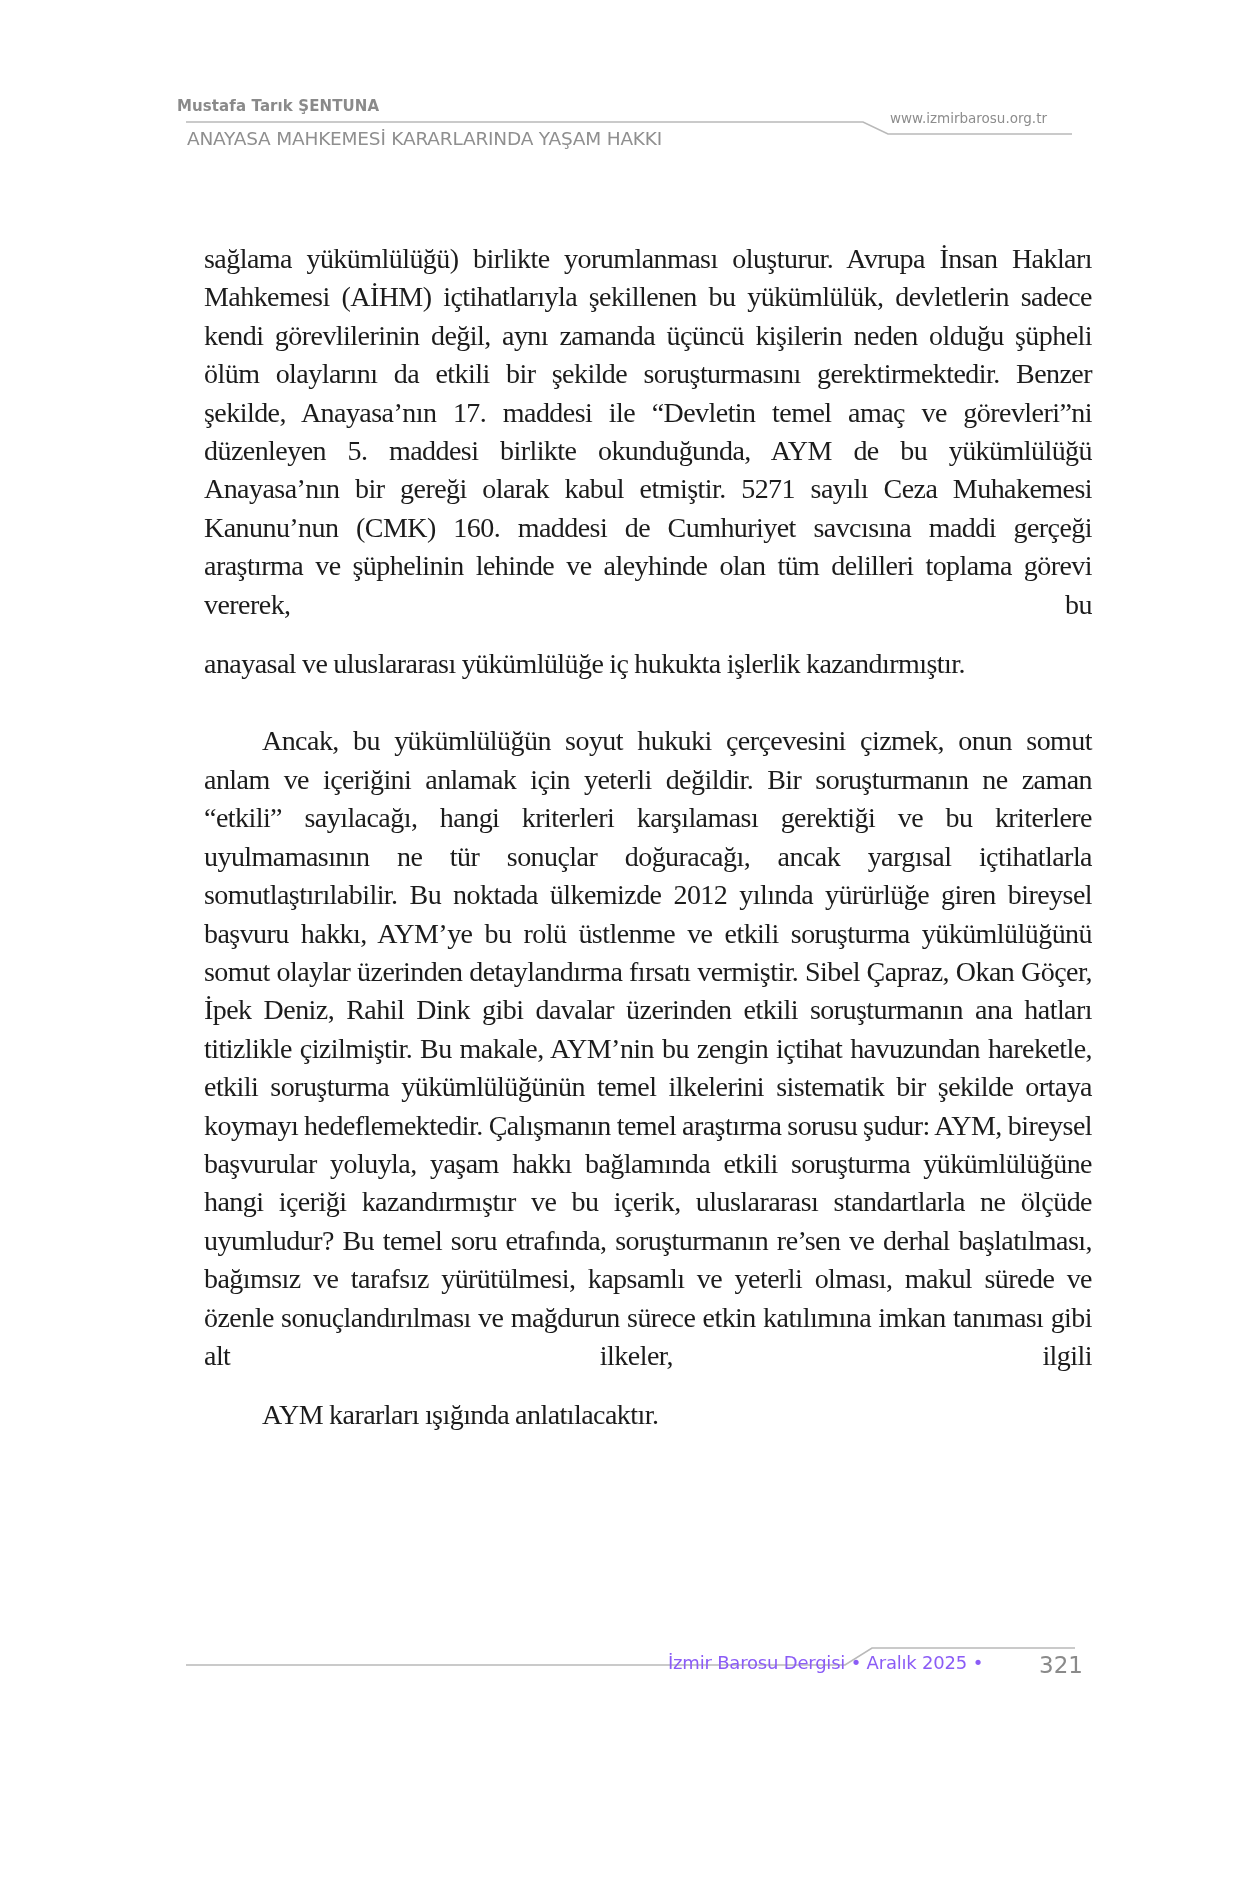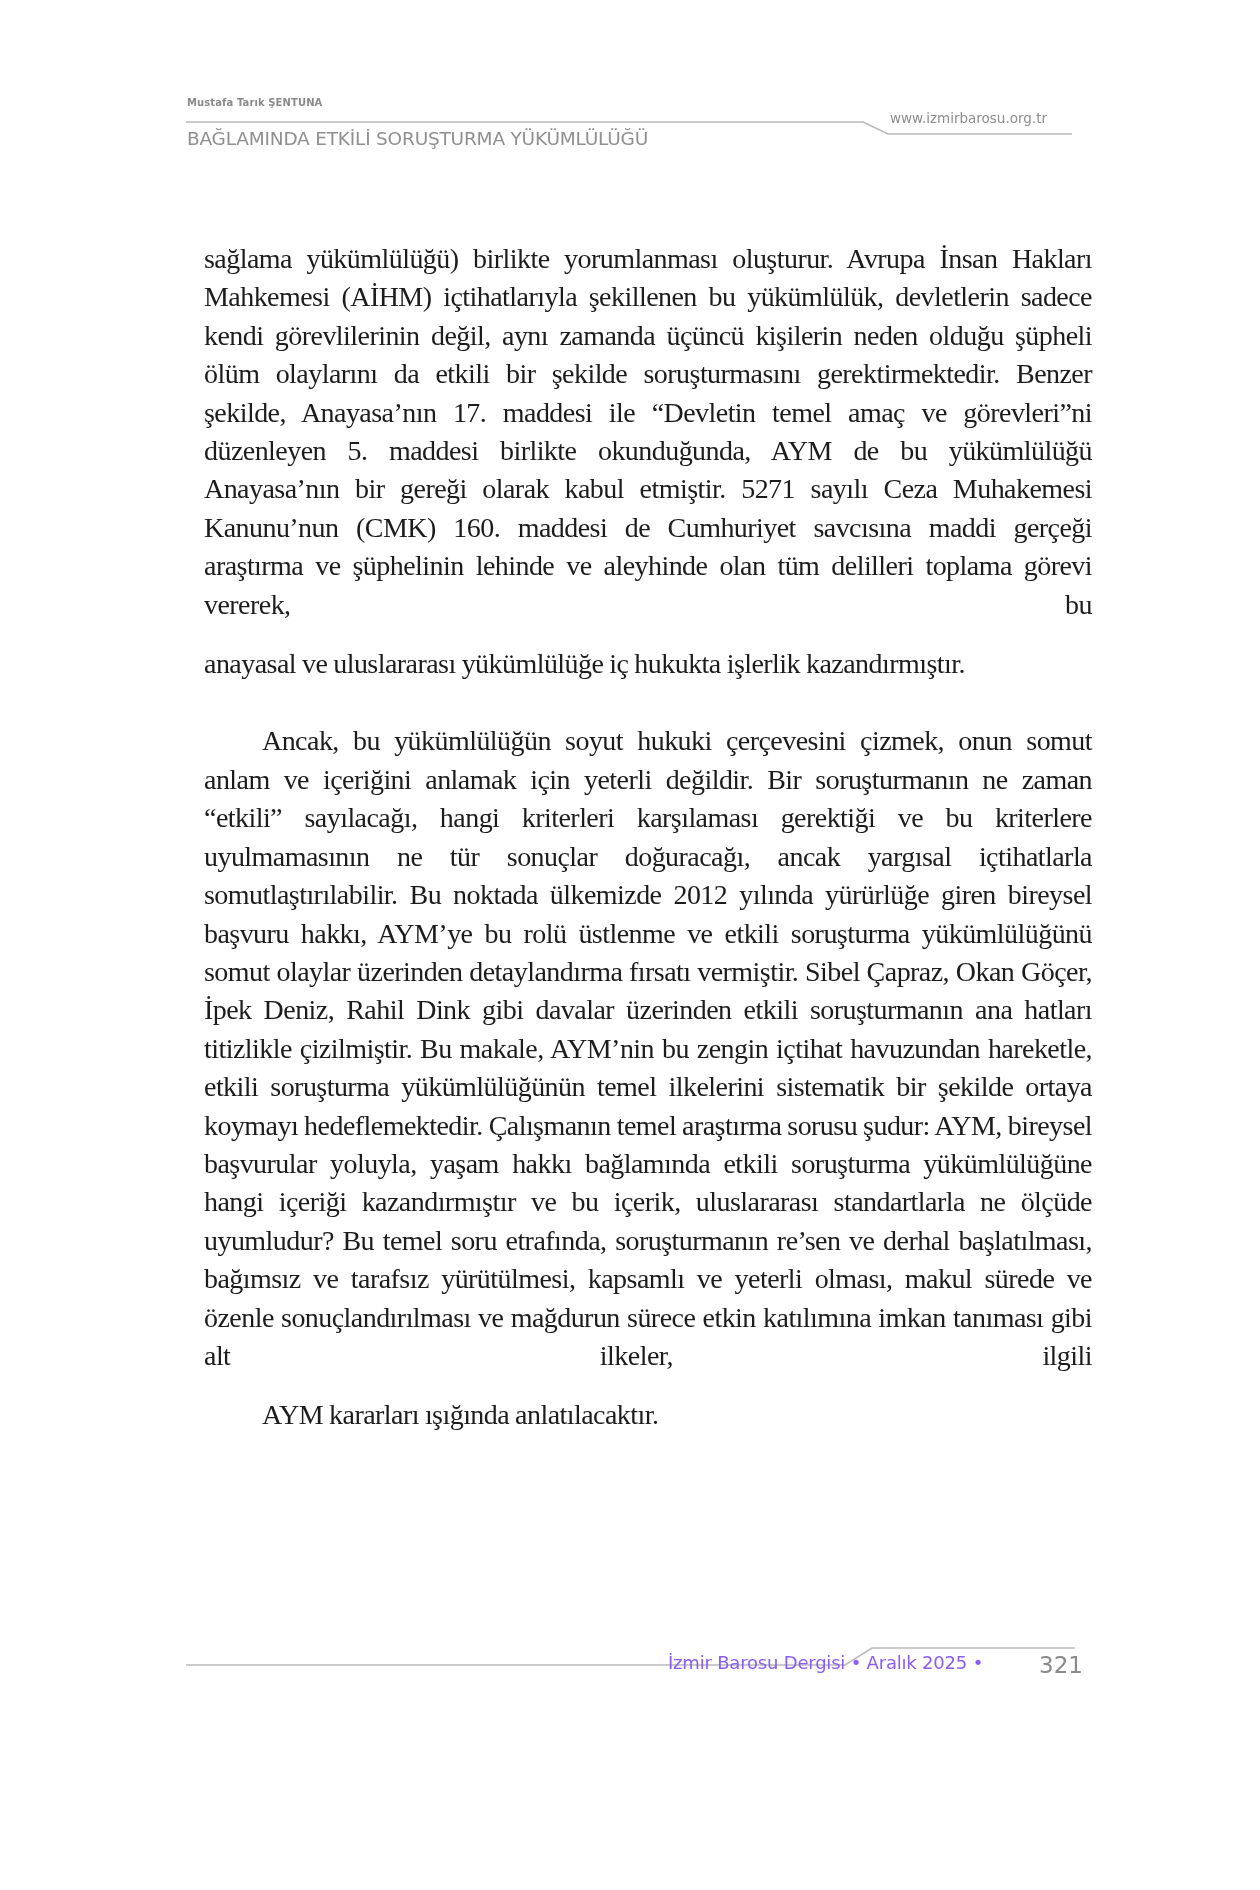--- a/index.html
+++ b/index.html
@@ -8,25 +8,25 @@
       background: #ffffff;
     }
     body {
       width: 1260px;
       height: 1890px;
       position: relative;
       overflow: hidden;
     }
     .header-author {
       position: absolute;
-      left: 187px;
+      left: 177px;
       top: 97px;
       font-family: "DejaVu Sans", sans-serif;
       font-weight: bold;
-      font-size: 10px;
+      font-size: 15px;
       color: #8a8a8a;
       letter-spacing: 0.1px;
     }
     .header-title {
       position: absolute;
       left: 187px;
       top: 127px;
       font-family: "DejaVu Sans", sans-serif;
       font-size: 18.5px;
       line-height: 24px;
@@ -103,21 +103,21 @@
 <body>
 
 <svg class="rule" viewBox="0 0 1260 1890" xmlns="http://www.w3.org/2000/svg">
   <polyline points="186,122 863,122 888,134 1072,134" fill="none" stroke="#b9b9b9" stroke-width="1.6"></polyline>
   <polyline points="186,1665 845,1665 872,1648 1075,1648" fill="none" stroke="#b9b9b9" stroke-width="1.6"></polyline>
 </svg>
 
 <div class="header-author">Mustafa Tarık ŞENTUNA</div>
 
 <div class="header-title">
-  <div>BAĞLAMINDA ETKİLİ SORUŞTURMA YÜKÜMLÜLÜĞÜ</div>
+  <div>ANAYASA MAHKEMESİ KARARLARINDA  YAŞAM HAKKI</div>
 </div>
 
 <div class="header-url">www.izmirbarosu.org.tr</div>
 
 <div class="body-text">
   <p class="para-1">
     <span>sağlama yükümlülüğü) birlikte yorumlanması oluşturur. Avrupa İnsan Hakları Mahkemesi (AİHM) içtihatlarıyla şekillenen bu yükümlülük, devletlerin sadece kendi görevlilerinin değil, aynı zamanda üçüncü kişilerin neden olduğu şüpheli ölüm olaylarını da etkili bir şekilde soruşturmasını gerektirmektedir. Benzer şekilde, Anayasa’nın 17. maddesi ile “Devletin temel amaç ve görevleri”ni düzenleyen 5. maddesi birlikte okunduğunda, AYM de bu yükümlülüğü Anayasa’nın bir gereği olarak kabul etmiştir. 5271 sayılı Ceza Muhakemesi Kanunu’nun (CMK) 160. maddesi de Cumhuriyet savcısına maddi gerçeği araştırma ve şüphelinin lehinde ve aleyhinde olan tüm delilleri toplama görevi vererek, bu</span>
     <span class="last">anayasal ve uluslararası yükümlülüğe iç hukukta işlerlik kazandırmıştır.</span>
   </p>
   <p class="para-2">

